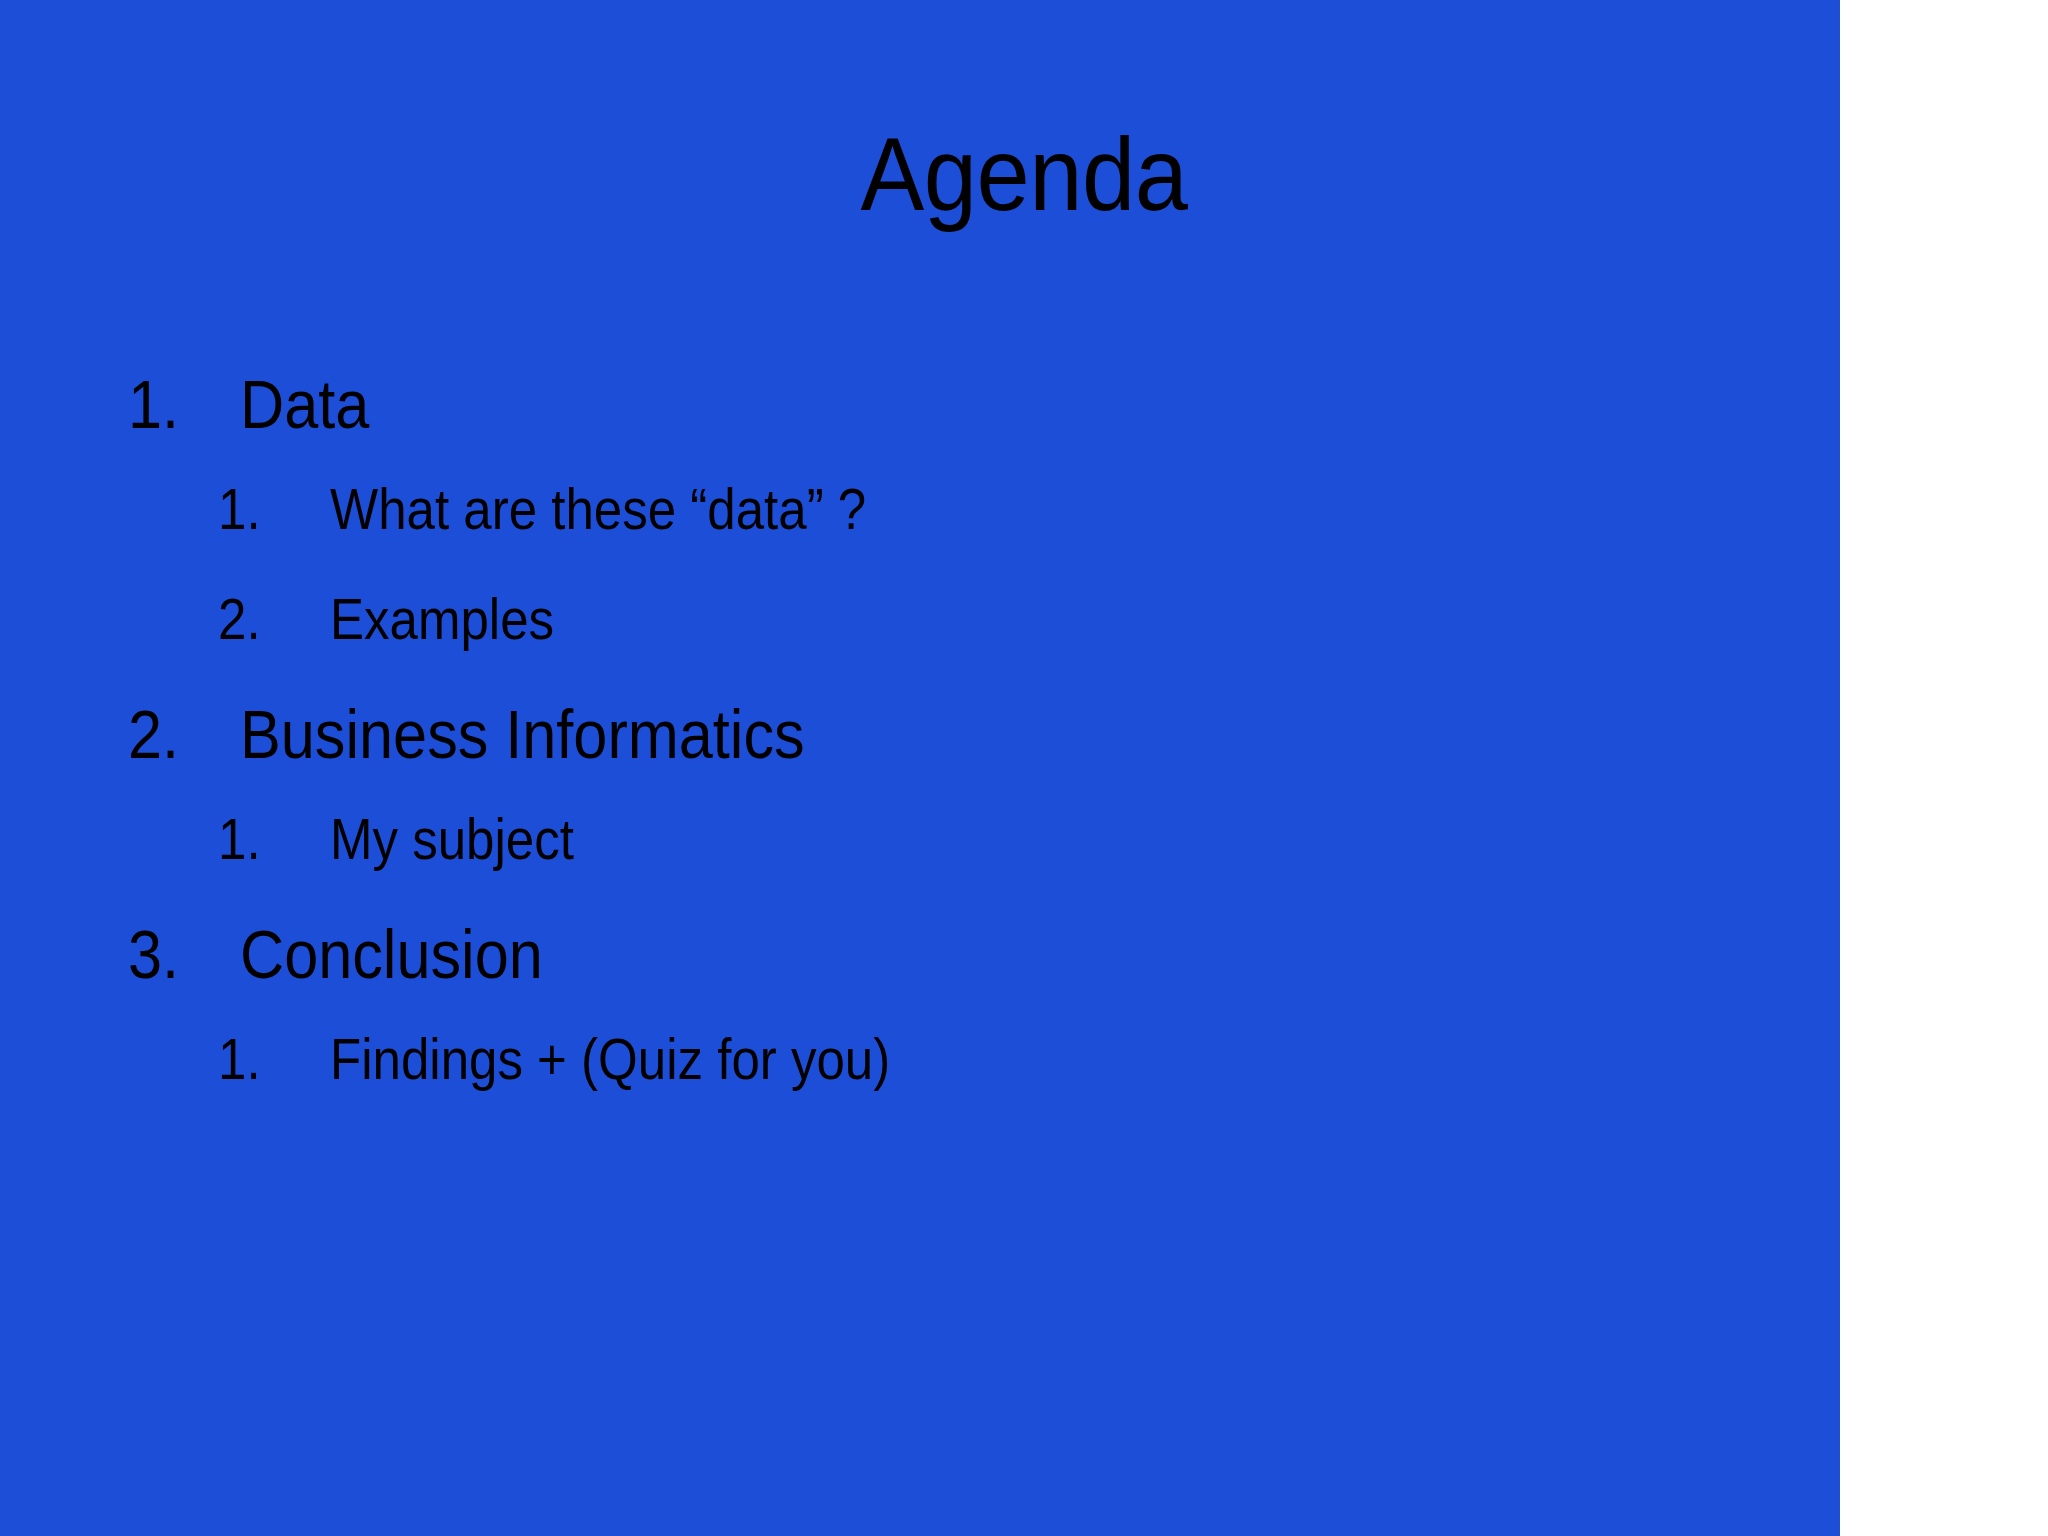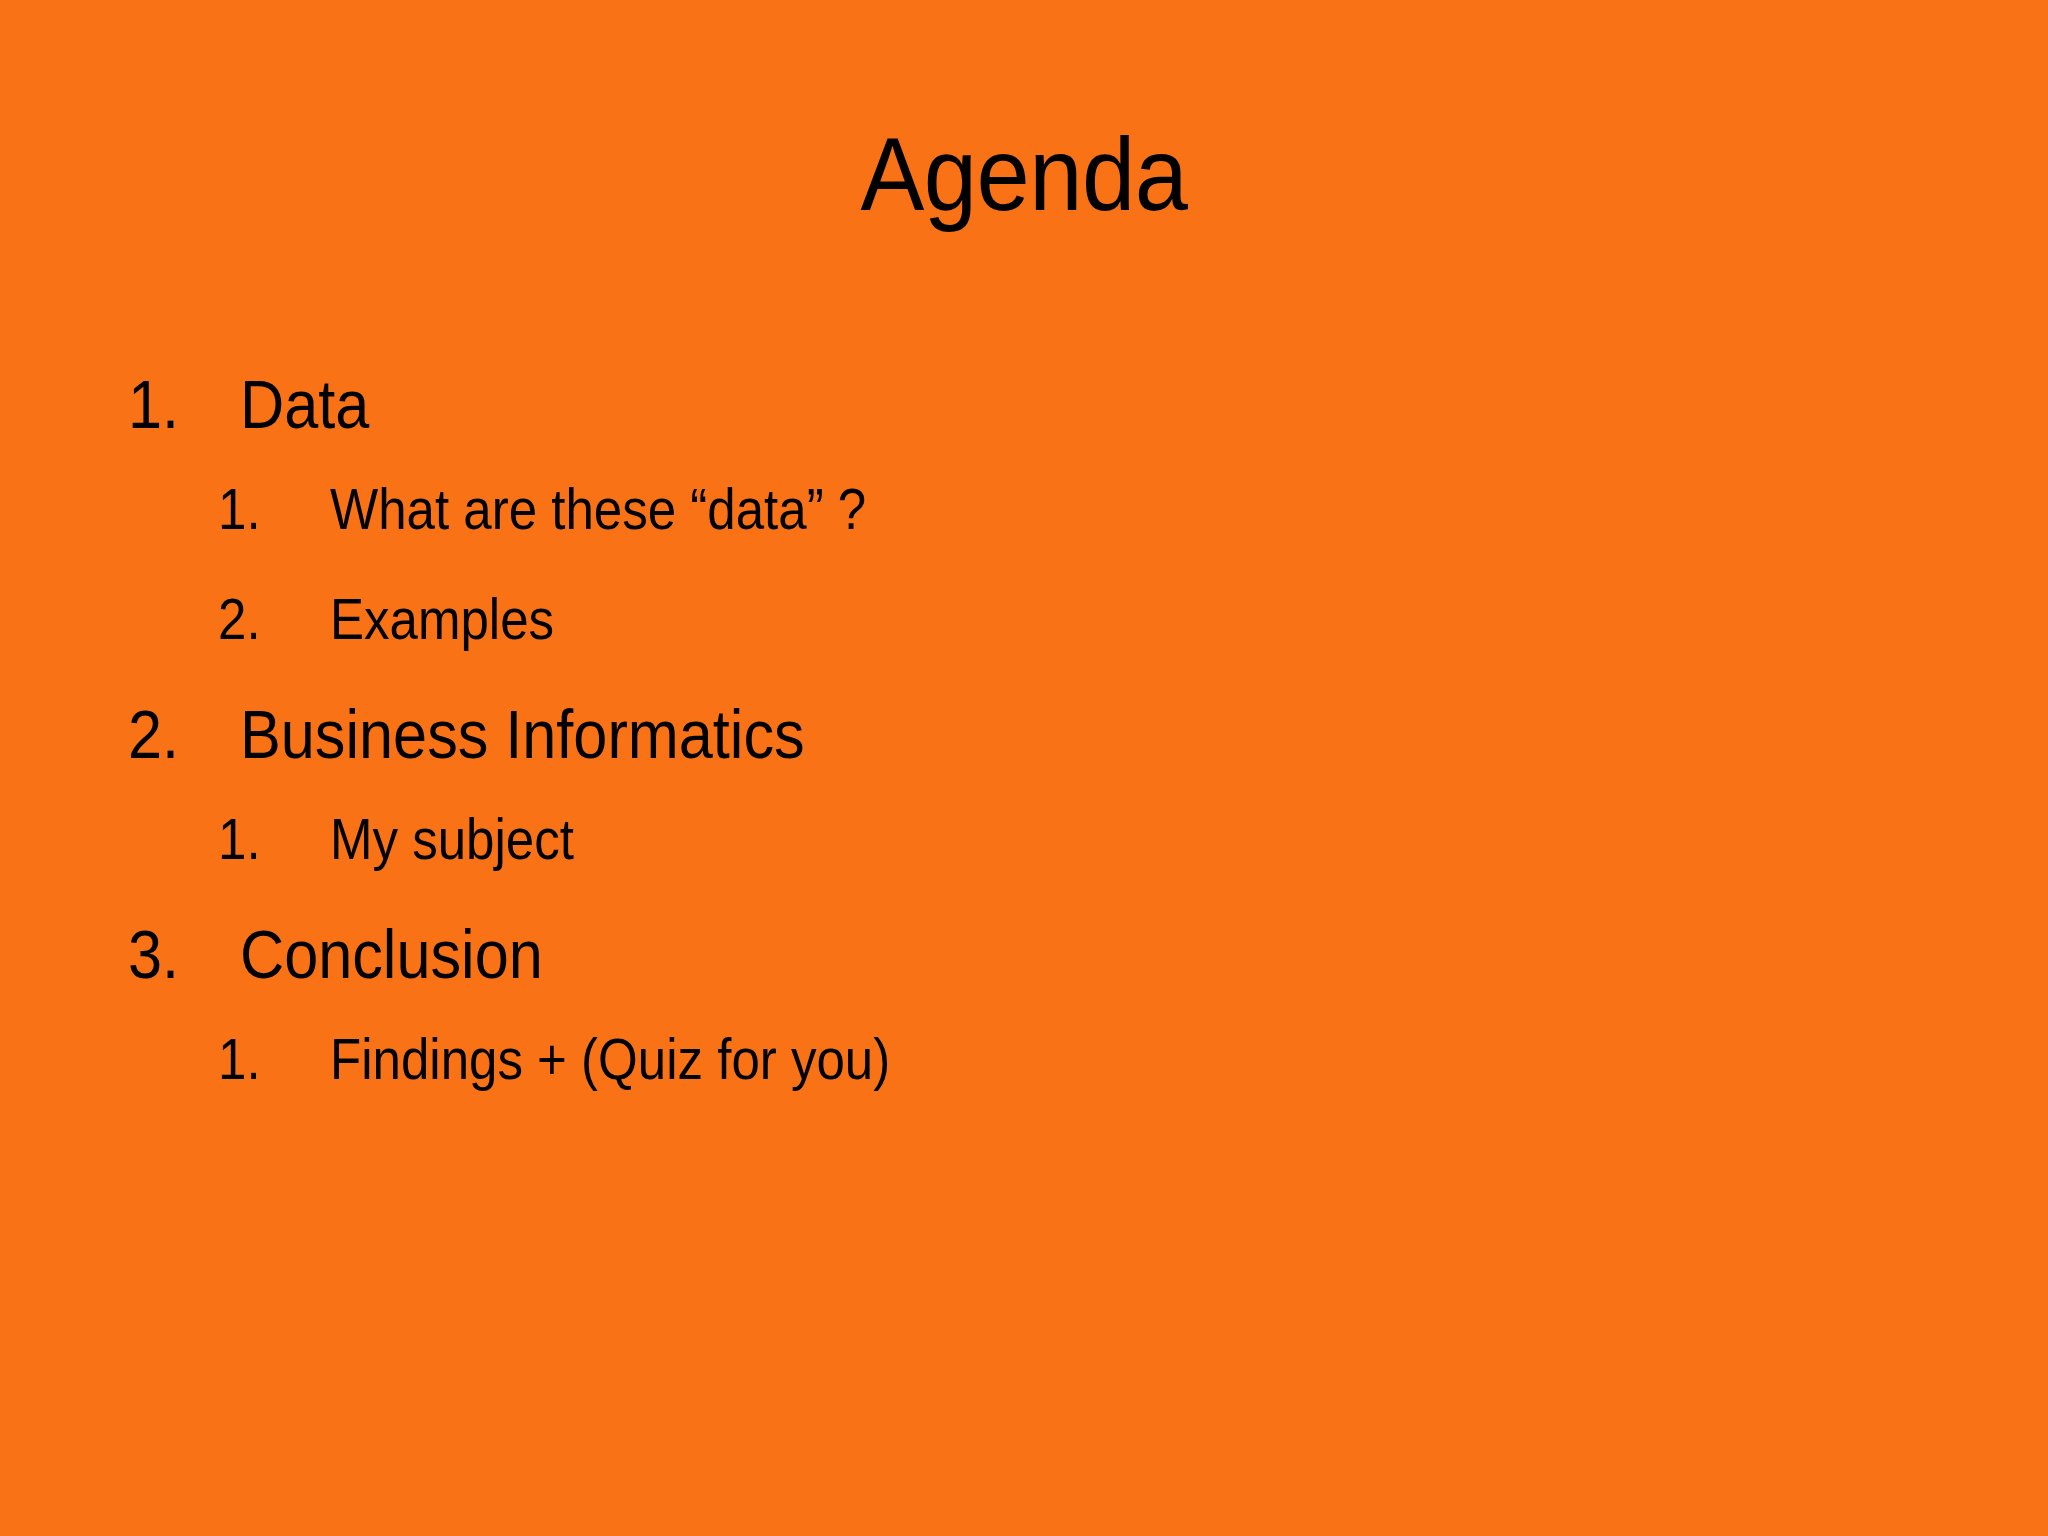--- a/index.html
+++ b/index.html
@@ -9,23 +9,23 @@
     background: #ffffff;
   }
   body {
     font-family: "Liberation Sans", "DejaVu Sans", sans-serif;
     color: #000000;
     -webkit-font-smoothing: antialiased;
   }
 
   #slide {
     position: relative;
-    width: 2048px;
+    width: 1840px;
     height: 1536px;
-    background: #f97316;
+    background: #1d4ed8;
     overflow: hidden;
   }
 
   
   #slide-title {
     position: absolute;
     left: 0;
     top: 120px;
     width: 2048px;
     text-align: center;

